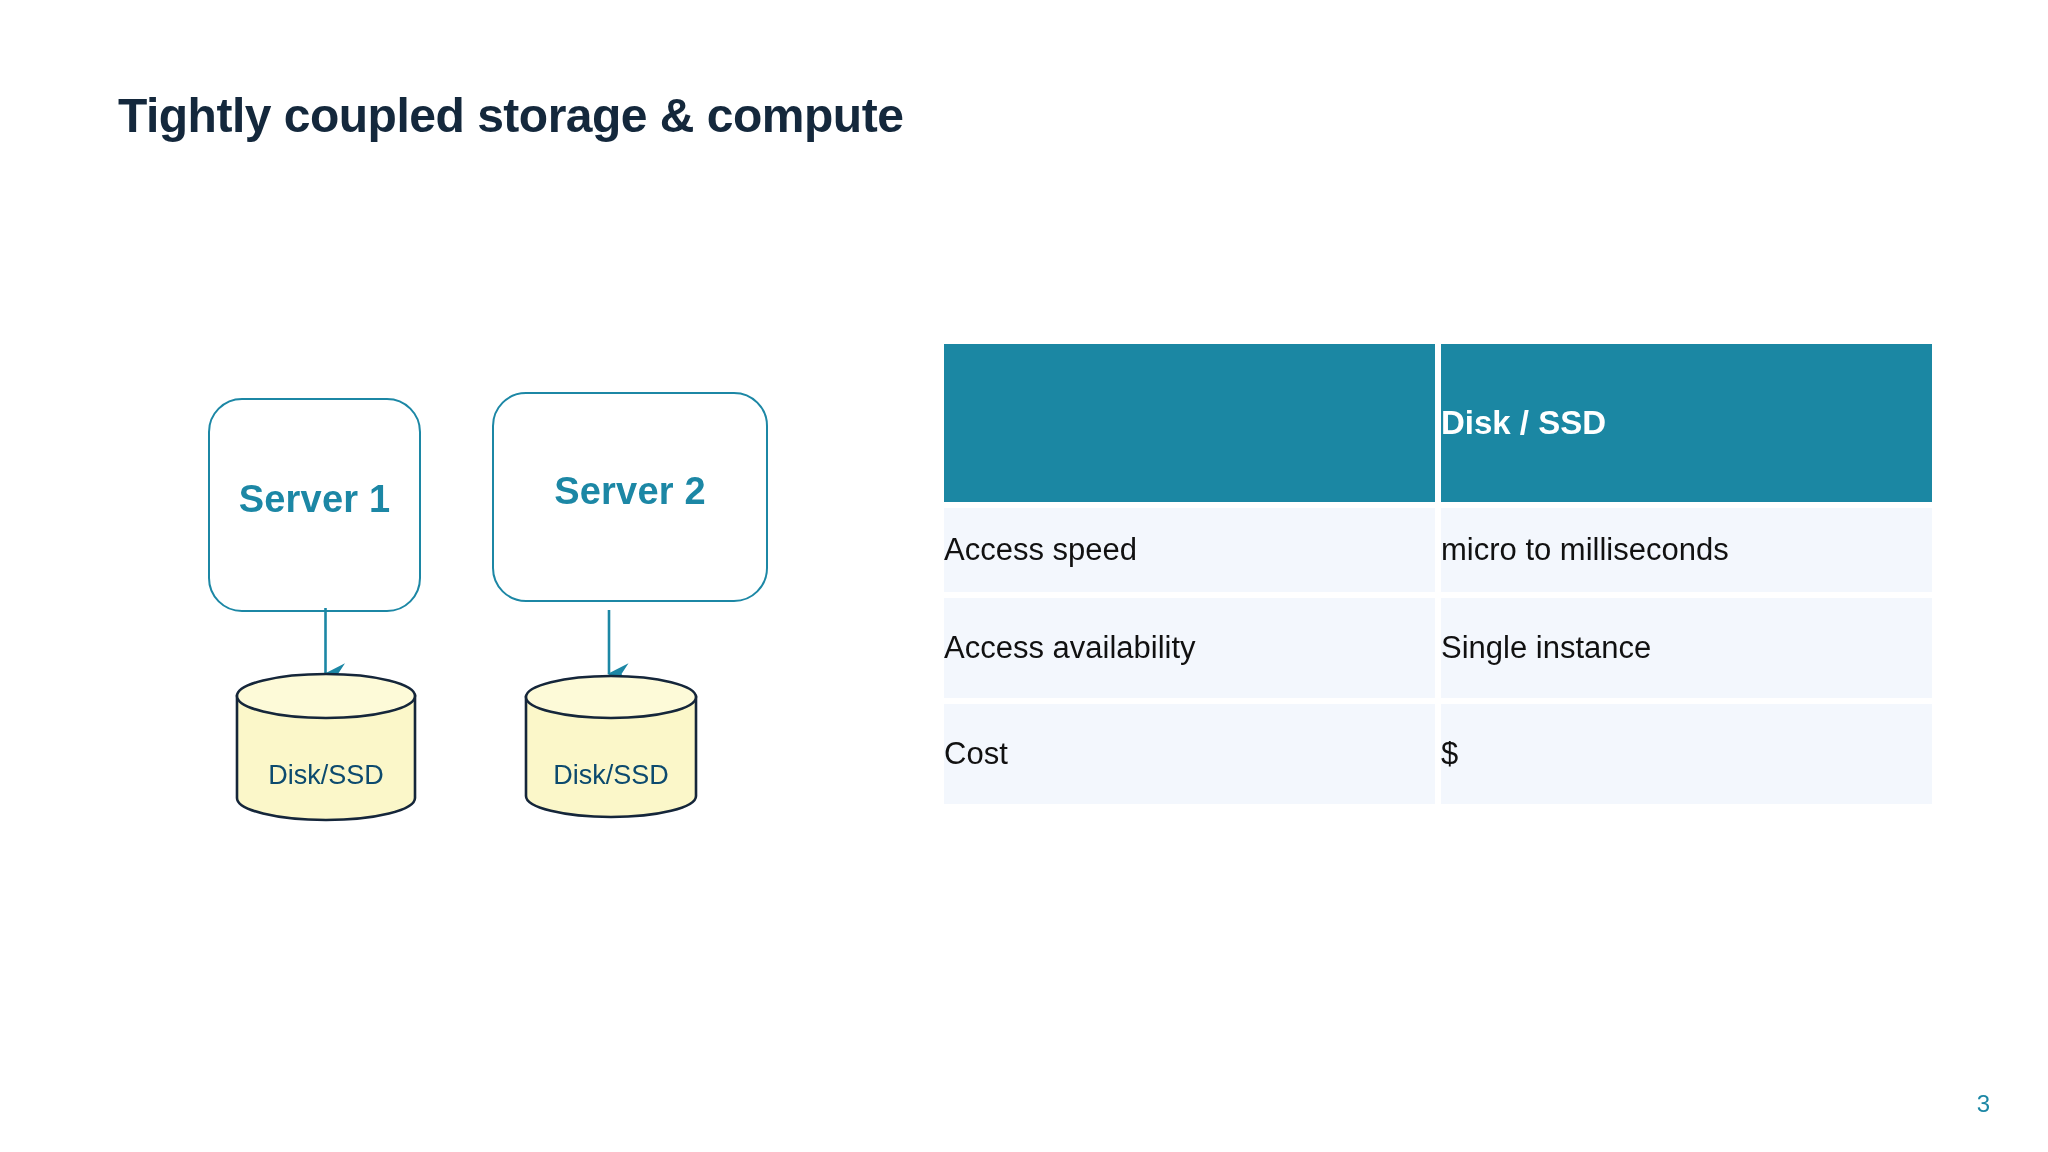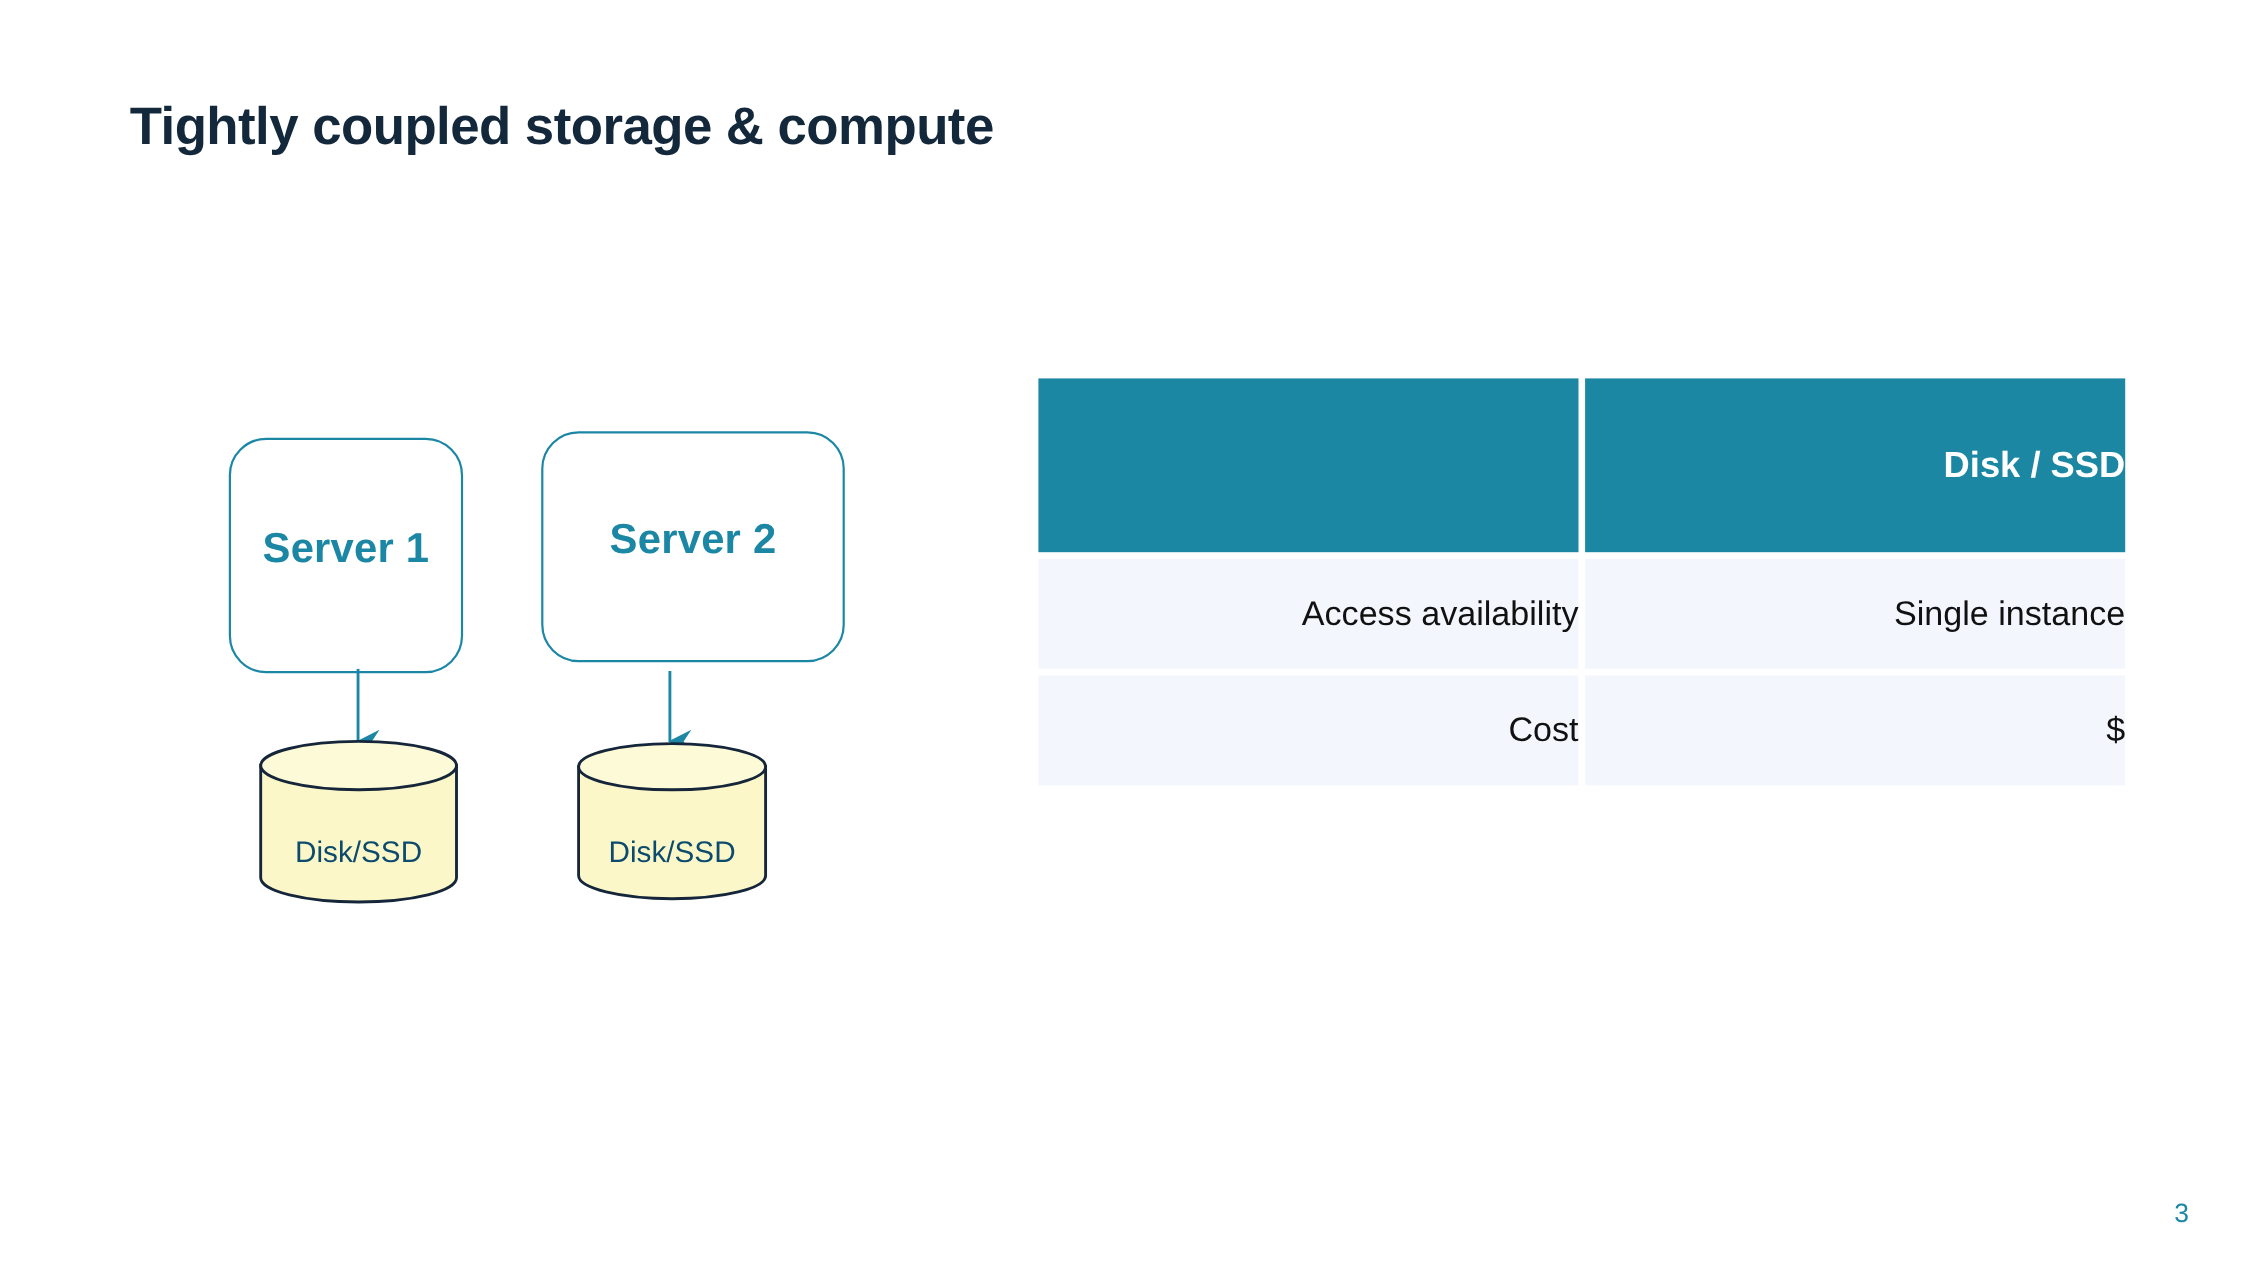--- a/index.html
+++ b/index.html
@@ -85,21 +85,21 @@
     width: 1000px;
     border-collapse: separate;
     border-spacing: 6px 6px;
     margin: -6px;
     table-layout: fixed;
   }
   #compare-table th,
   #compare-table td {
     padding: 0;
     margin: 0;
-    text-align: right;
+    text-align: left;
     vertical-align: middle;
   }
   #compare-table thead th {
     background: #1b87a3;
     height: 158px;
     color: #ffffff;
     font-size: 33px;
     font-weight: bold;
     vertical-align: middle;
   }
@@ -172,20 +172,24 @@
 </div>
 
 <table id="compare-table">
   <thead>
     <tr>
       <th class="corner-cell"></th>
       <th>Disk / SSD</th>
     </tr>
   </thead>
   <tbody>
+    <tr>
+      <td>Access speed</td>
+      <td>micro to milliseconds</td>
+    </tr>
     <tr class="tall">
       <td>Access availability</td>
       <td>Single instance</td>
     </tr>
     <tr class="tall">
       <td>Cost</td>
       <td>$</td>
     </tr>
   </tbody>
 </table>

